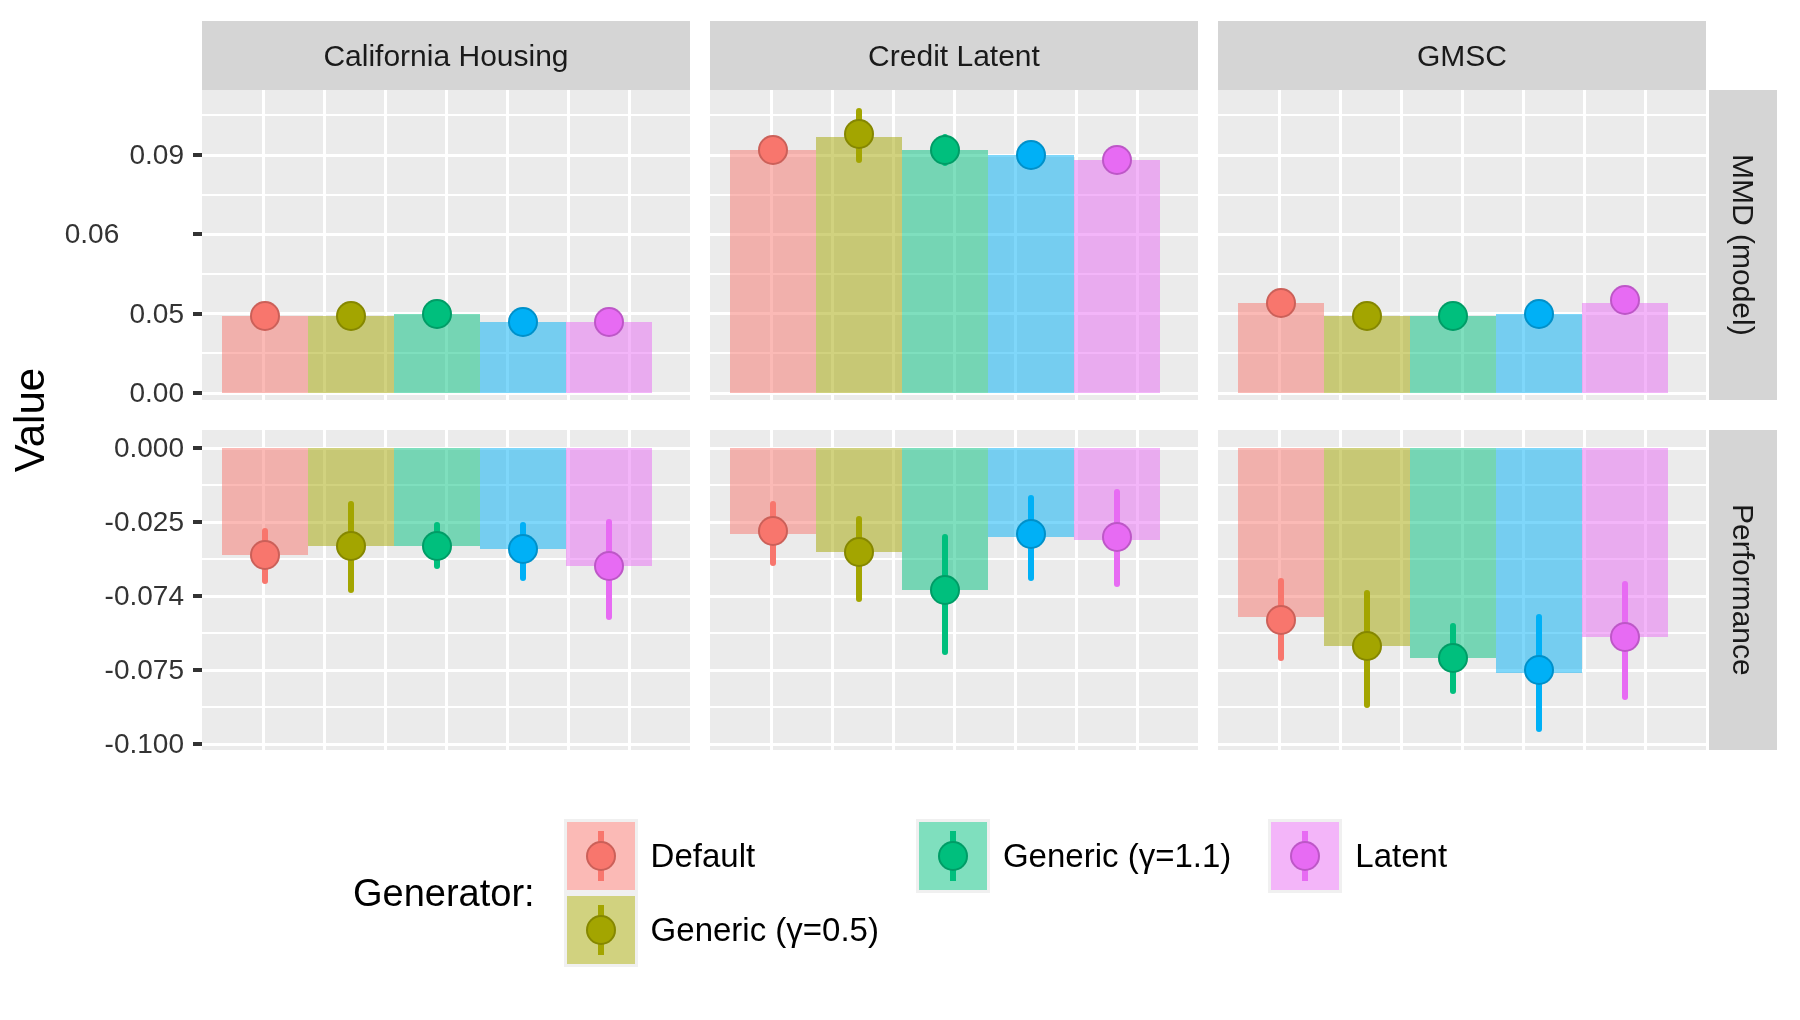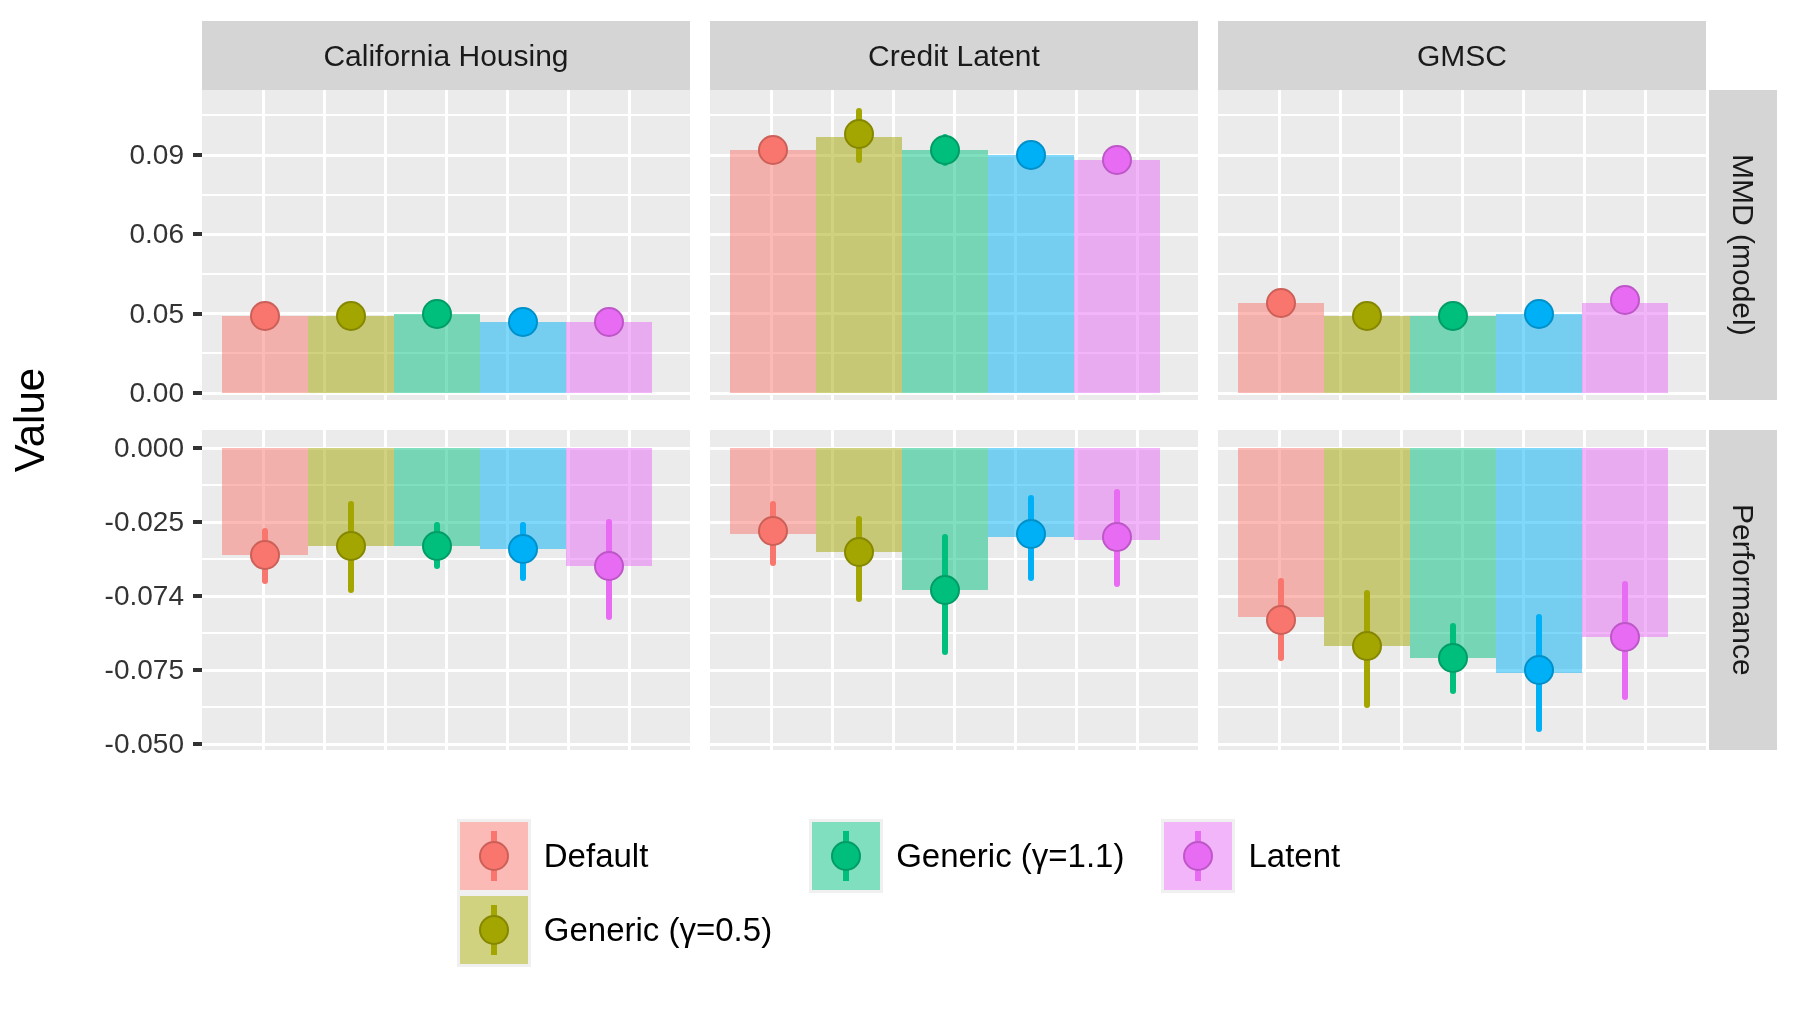--- a/index.html
+++ b/index.html
@@ -40,35 +40,35 @@
       <div class="strip-top" style="left: 202px; top: 21px; width: 488px; height: 69px;">California Housing</div>
       <div class="strip-top" style="left: 710px; top: 21px; width: 488px; height: 69px;">Credit Latent</div>
       <div class="strip-top" style="left: 1218px; top: 21px; width: 488px; height: 69px;">GMSC</div>
       <div class="strip-right" style="left: 1709px; top: 90px; width: 68px; height: 310px;">MMD (model)</div>
       <div class="strip-right" style="left: 1709px; top: 430px; width: 68px; height: 320px;">Performance</div>
     </div>
   <div id="axis">
       <div class="tick-mark" style="left: 193px; top: 153.103px;"></div>
       <div class="tick-label" style="top: 141.103px;">0.09</div>
       <div class="tick-mark" style="left: 193px; top: 232.402px;"></div>
-      <div class="tick-label" style="top: 220.402px;">0.06</div>
+      <div class="tick-label" style="top: 220.402px; text-align: center;">0.06</div>
       <div class="tick-mark" style="left: 193px; top: 311.701px;"></div>
       <div class="tick-label" style="top: 299.701px;">0.05</div>
       <div class="tick-mark" style="left: 193px; top: 391px;"></div>
       <div class="tick-label" style="top: 379px;">0.00</div>
       <div class="tick-mark" style="left: 193px; top: 446px;"></div>
       <div class="tick-label" style="top: 434px;">0.000</div>
       <div class="tick-mark" style="left: 193px; top: 520px;"></div>
       <div class="tick-label" style="top: 508px;">-0.025</div>
       <div class="tick-mark" style="left: 193px; top: 594px;"></div>
       <div class="tick-label" style="top: 582px;">-0.074</div>
       <div class="tick-mark" style="left: 193px; top: 668px;"></div>
       <div class="tick-label" style="top: 656px;">-0.075</div>
       <div class="tick-mark" style="left: 193px; top: 742px;"></div>
-      <div class="tick-label" style="top: 730px;">-0.050</div>
+      <div class="tick-label" style="top: 730px;">-0.100</div>
     </div>
   <div id="panels">
       <div class="panel" style="left: 202px; top: 90px; width: 488px; height: 310px;">
         <div class="gridline-v" style="left: 60px; width: 3px;"></div>
         <div class="gridline-v" style="left: 121px; width: 3px;"></div>
         <div class="gridline-v" style="left: 182px; width: 3px;"></div>
         <div class="gridline-v" style="left: 243px; width: 3px;"></div>
         <div class="gridline-v" style="left: 304px; width: 3px;"></div>
         <div class="gridline-v" style="left: 365px; width: 3px;"></div>
         <div class="gridline-v" style="left: 426px; width: 3px;"></div>
@@ -254,20 +254,21 @@
         <div class="errbar" style="left: 318.104px; top: 183.76px; width: 6px; height: 118.4px; background: rgb(0, 176, 246);"></div>
         <div class="errbar" style="left: 403.992px; top: 151.2px; width: 6px; height: 118.4px; background: rgb(231, 107, 243);"></div>
         <div class="pt" style="left: 48.44px; top: 174.68px; width: 30px; height: 30px; background: rgb(248, 118, 109);"></div>
         <div class="pt" style="left: 134.328px; top: 201.32px; width: 30px; height: 30px; background: rgb(163, 165, 0);"></div>
         <div class="pt" style="left: 220.216px; top: 213.16px; width: 30px; height: 30px; background: rgb(0, 191, 125);"></div>
         <div class="pt" style="left: 306.104px; top: 225px; width: 30px; height: 30px; background: rgb(0, 176, 246);"></div>
         <div class="pt" style="left: 391.992px; top: 192.44px; width: 30px; height: 30px; background: rgb(231, 107, 243);"></div>
       </div>
     </div>
   <div class="legend">
+    <div class="legend-title">Generator:</div>
     <div id="legend-cols" style="display:flex;gap:40px;align-items:flex-start;">
         <div class="legend-col">
           <div class="legend-entry">
             <div class="legend-key" style="background: rgba(248, 118, 109, 0.5);">
               <div class="kline" style="background: rgb(248, 118, 109);"></div>
               <div class="kdot" style="background: rgb(248, 118, 109);"></div>
             </div>
             <div class="legend-label">Default</div>
           </div>
           <div class="legend-entry">

